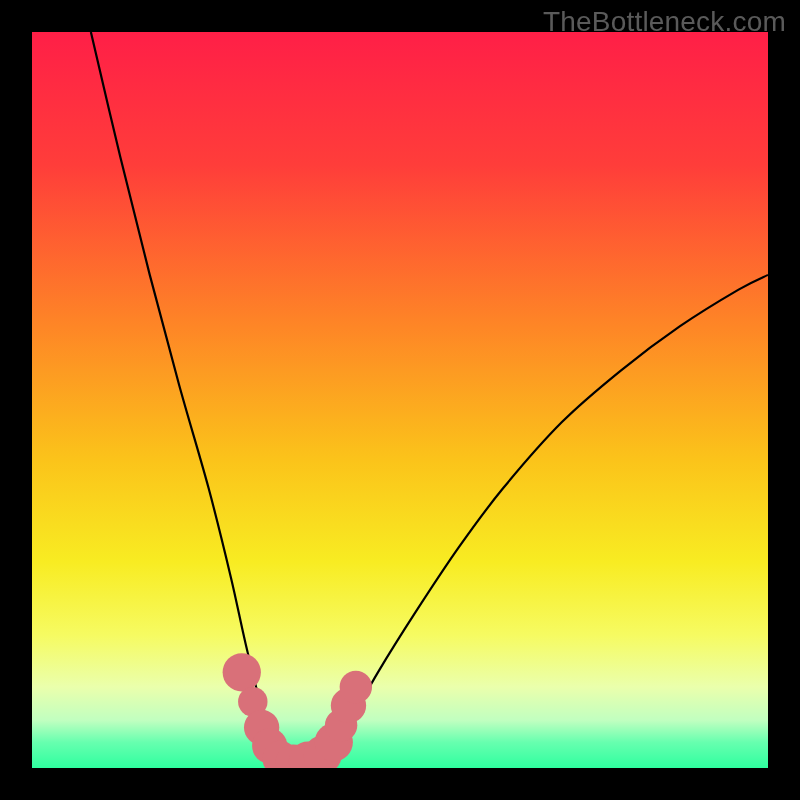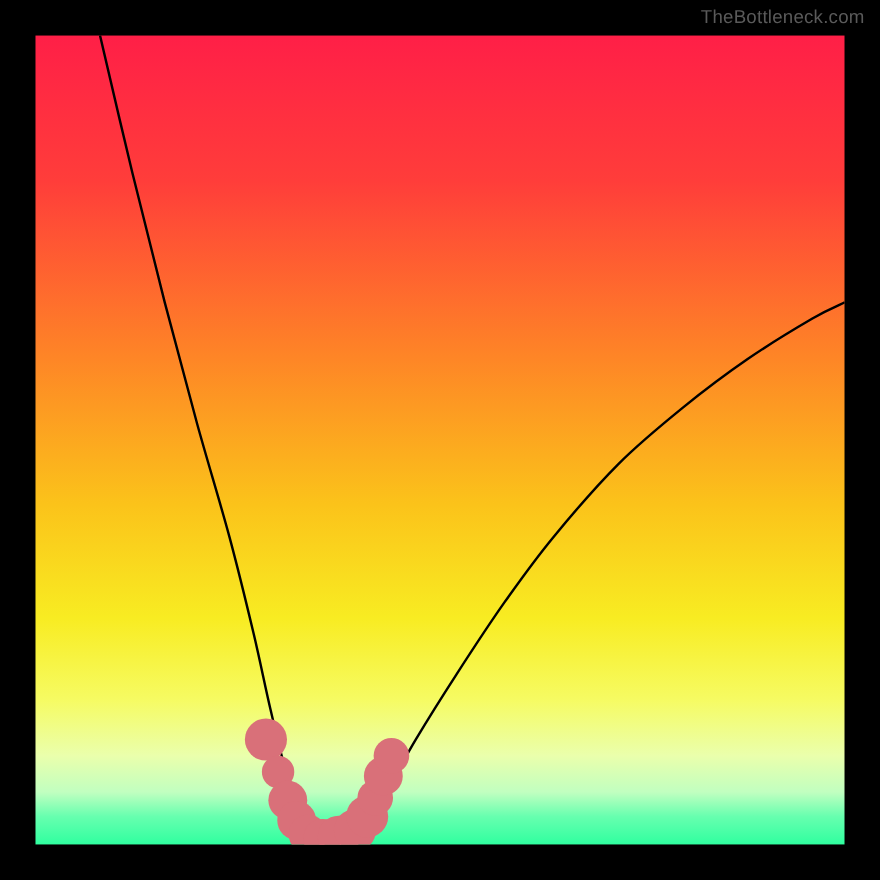--- a/index.html
+++ b/index.html
@@ -31,21 +31,21 @@
     left: 0;
     top: 0;
     width: 100%;
     height: 100%;
     pointer-events: none;
   }
   .watermark {
     position: absolute;
     top: 6px;
     right: 14px;
-    font-size: 17px;
+    font-size: 28px;
     color: #5a5a5a;
     font-weight: 500;
     letter-spacing: 0.2px;
   }
 </style>
 </head>
 <body>
 
 <div class="watermark">TheBottleneck.com</div>
 

